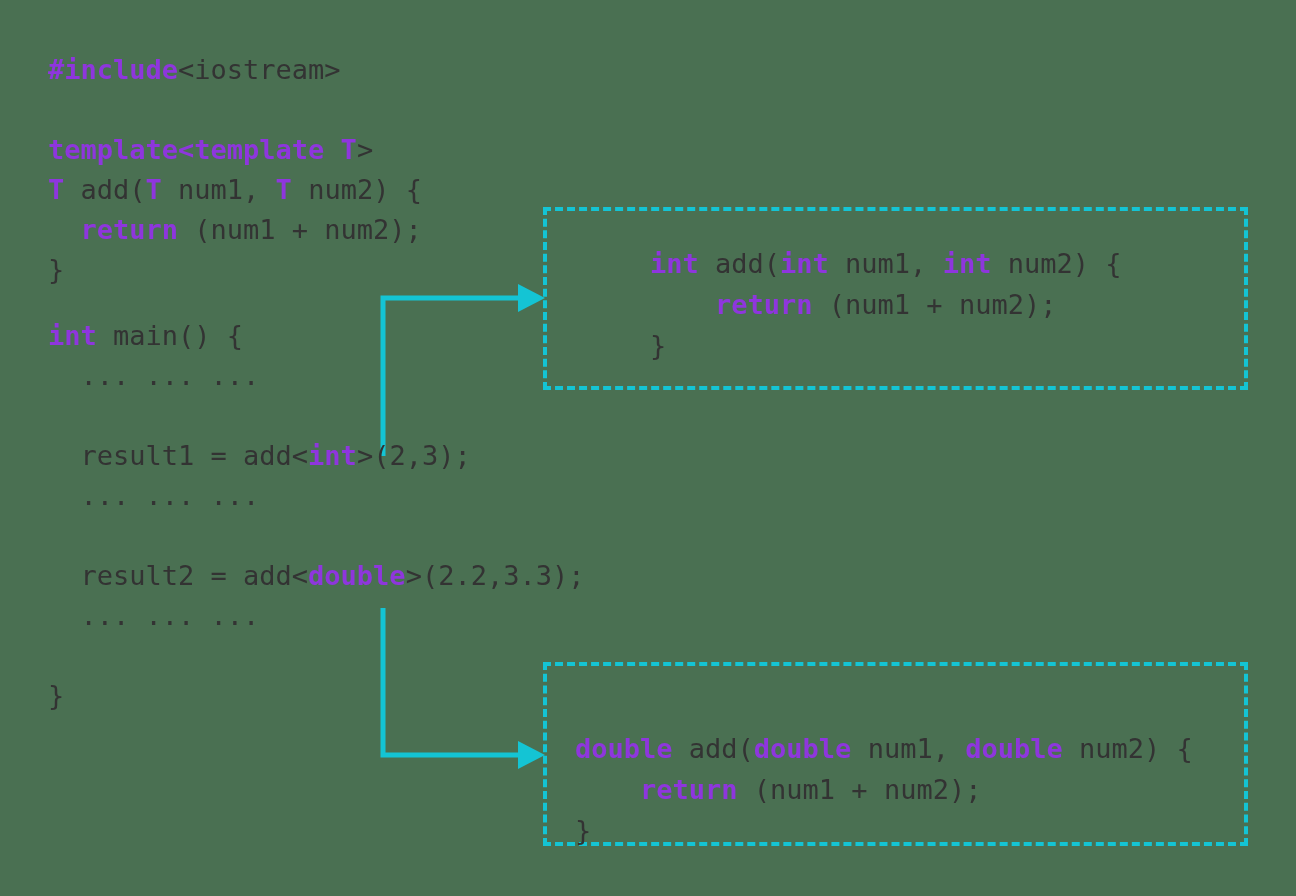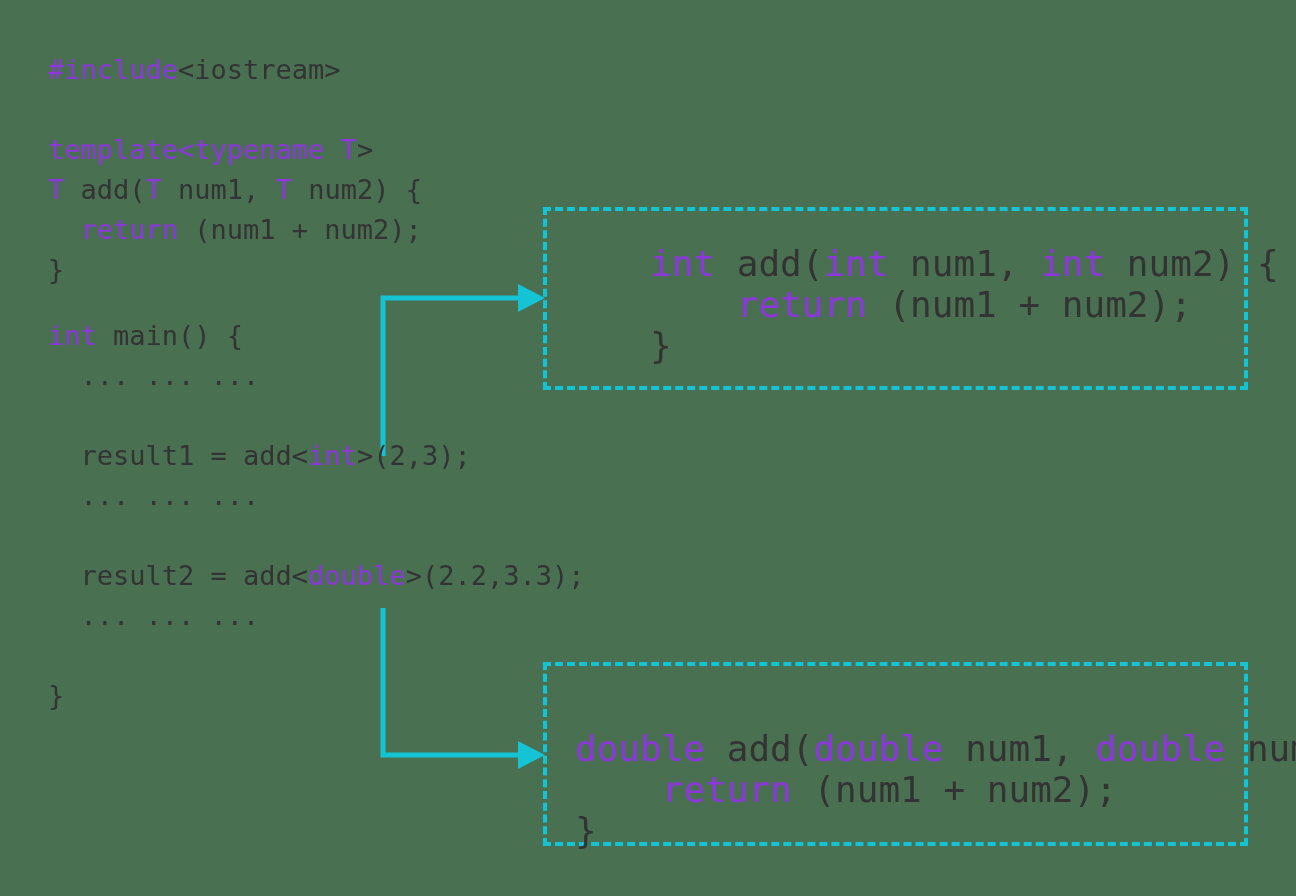--- a/index.html
+++ b/index.html
@@ -22,40 +22,40 @@
   
   .code-block {
     position: absolute;
     white-space: pre;
     font-family: "DejaVu Sans Mono", "Liberation Mono", monospace;
     font-size: 27px;
     line-height: 40px;
     color: #333333;
     letter-spacing: 0px;
   }
-  .kw { color: #8e36dd; }
+  .kw { color: #8e36dd; font-weight: bold; }
   .plain { color: #333333; }
 
   #template-code { left: 48px; top: 50px; }
   #main-code     { left: 48px; top: 316px; }
 
   
   .inst-box {
     position: absolute;
     border: 4px dashed #14c4d4;
     box-sizing: border-box;
   }
   #inst-box-int    { left: 543px; top: 207px; width: 705px; height: 183px; }
   #inst-box-double { left: 543px; top: 662px; width: 705px; height: 184px; }
 
   .inst-code {
     position: absolute;
     white-space: pre;
     font-family: "DejaVu Sans Mono", "Liberation Mono", monospace;
-    font-size: 36px;
+    font-size: 27px;
     line-height: 41px;
     color: #333333;
   }
   #inst-code-int    { left: 650px; top: 243px; }
   #inst-code-double { left: 575px; top: 728px; }
 
   
   #connectors {
     position: absolute;
     left: 0;
@@ -78,21 +78,21 @@
     </g>
 
     <g>
       <path d="M 383 608 L 383 755 L 520 755" fill="none" stroke="#14c4d4" stroke-width="5"></path>
       <polygon points="518,741 545,755 518,769" fill="#14c4d4"></polygon>
     </g>
   </svg>
 
   <div class="code-block" id="template-code"><span class="kw">#include</span><span class="plain">&lt;iostream&gt;</span>
 
-<span class="kw">template&lt;</span><span class="kw">typename T</span><span class="plain">&gt;</span>
+<span class="kw">template&lt;</span><span class="kw">template T</span><span class="plain">&gt;</span>
 <span class="kw">T</span><span class="plain"> add(</span><span class="kw">T</span><span class="plain"> num1, </span><span class="kw">T</span><span class="plain"> num2) {</span>
 <span class="kw">  return</span><span class="plain"> (num1 + num2);</span>
 <span class="plain">}</span></div>
 
   <div class="code-block" id="main-code"><span class="kw">int</span><span class="plain"> main() {</span>
   <span class="plain">... ... ...</span>
 
   <span class="plain">result1 = add&lt;</span><span class="kw">int</span><span class="plain">&gt;(2,3);</span>
   <span class="plain">... ... ...</span>
 

